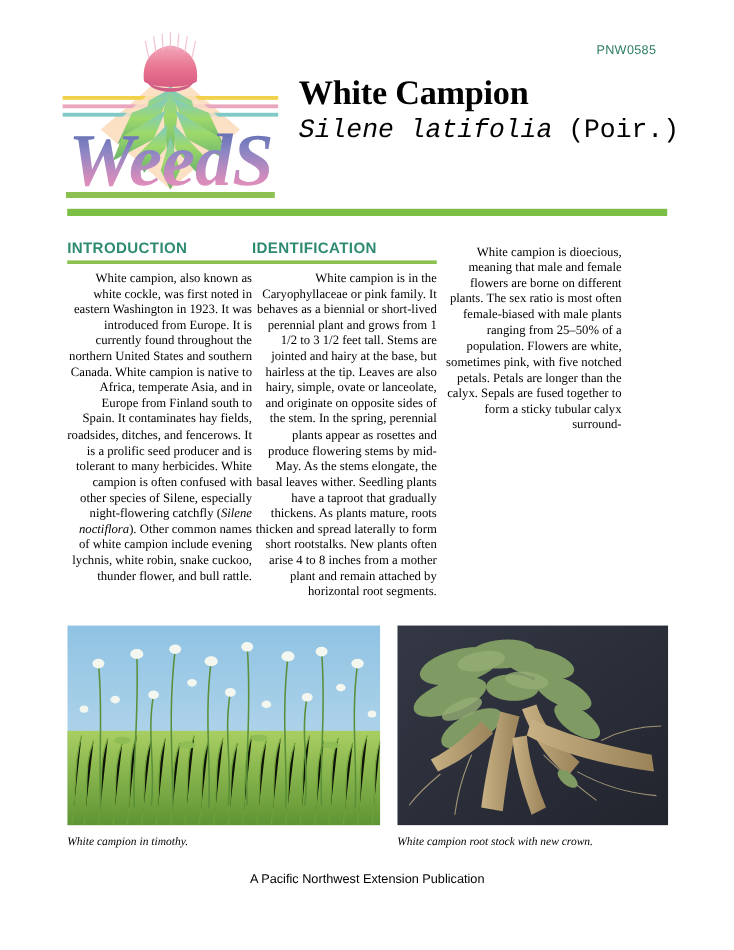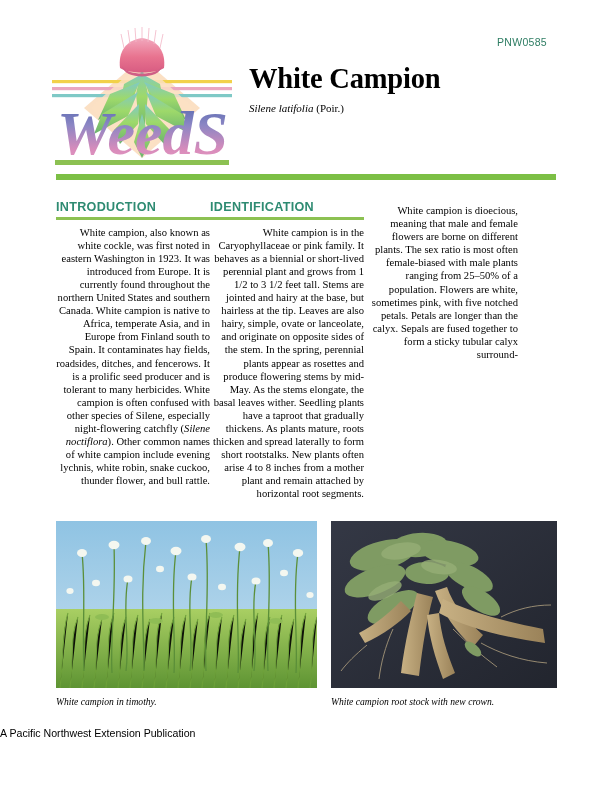--- a/index.html
+++ b/index.html
@@ -50,22 +50,22 @@
     font-family: "Liberation Serif", serif;
     font-weight: bold;
     font-size: 28.5px;
     line-height: 34px;
     letter-spacing: -0.2px;
     color: #000;
     white-space: nowrap;
   }
   .subtitle {
     margin-top: 3px;
-    font-family: Liberation Serif, serif;
-    font-size: 11px;
+    font-family: Liberation Mono, monospace;
+    font-size: 22px;
     line-height: 19px;
     color: #000;
   }
   .subtitle .sci { font-style: italic; }
   .subtitle .auth { font-style: normal; }
 
   
   .header-rule {
     position: absolute;
     left: 56px;
@@ -143,21 +143,21 @@
   }
   #caption-field { left: 56px; top: 696px; }
   #caption-root  { left: 331px; top: 696px; }
 
   
   .footer {
     position: absolute;
     left: 0;
     top: 726px;
     width: 612px;
-    text-align: left;
+    text-align: center;
     font-family: "Liberation Sans", sans-serif;
     font-size: 10.6px;
     line-height: 15px;
     color: #000;
   }
   .footer .line2 { letter-spacing: 0.1px; }
   .sep { padding: 0 4px; }
 </style>
 </head>
 <body>

